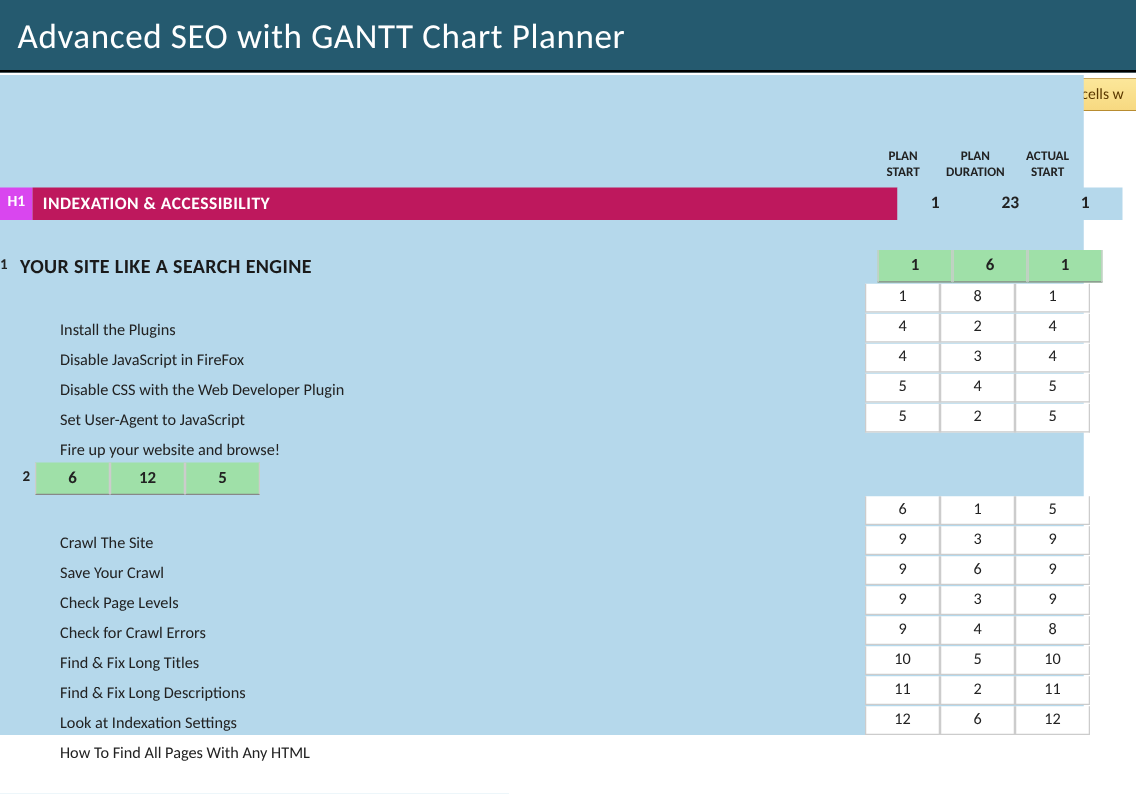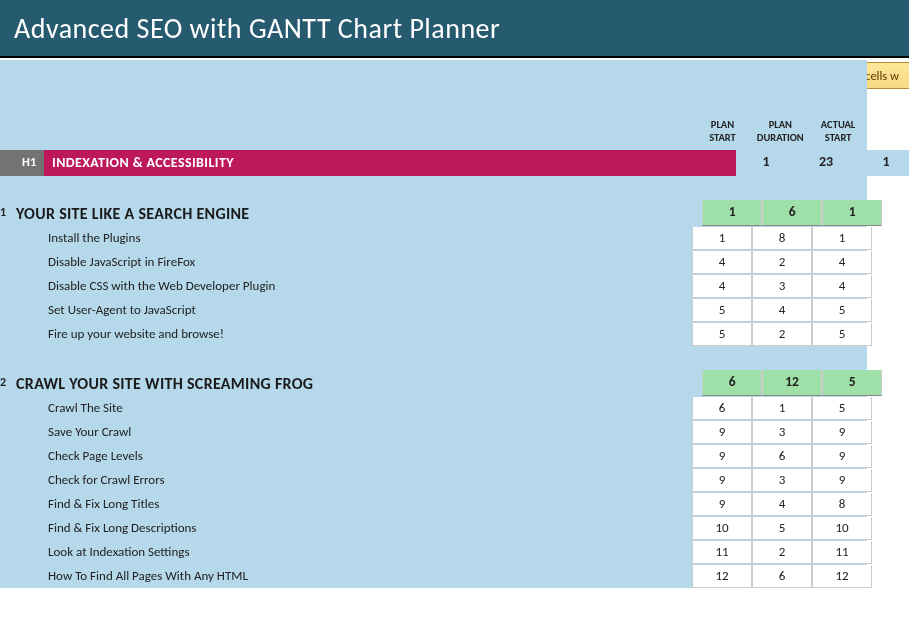--- a/index.html
+++ b/index.html
@@ -57,25 +57,25 @@
     color: #222;
     padding-bottom: 6px;
     line-height: 1.25;
   }
   .section-bar {
     display: flex;
     align-items: stretch;
     height: 26px;
   }
   .chip {
-    background: #737373;
+    background: #d946ef;
     color: #fff;
     font-weight: 700;
     font-size: 12.5px;
-    padding: 4px 22px;
+    padding: 4px 6px;
     width: 28px;
     text-align: right;
   }
   .section-title {
     background: #be185d;
     color: #fff;
     font-weight: 700;
     font-size: 14px;
     padding: 4px 8px;
     flex: 0 0 692px;
@@ -132,20 +132,21 @@
     align-items: stretch;
     height: 24px;
     border-top: 1px solid rgba(255,255,255,0);
   }
   .t-pad { width: 28px; }
   .t-label {
     flex: 0 0 692px;
     padding: 3px 0 0 48px;
     font-size: 13px;
     color: #222;
+    margin-top: 27px;
   }
   .t-vals { display:flex; flex:1;}
   .tv {
     width: 60px;
     text-align: center;
     font-size: 13px;
     background: #fff;
     border-left: 1px solid #ccc;
     border-right: 1px solid #ccc;
     border-bottom: 1px solid #ccc;
@@ -246,21 +247,20 @@
       <div class="tv">5</div>
       <div class="tv">2</div>
       <div class="tv">5</div>
     </div>
   </div>
 
   <div class="group-footer"></div>
 
   <div class="group-row">
     <div class="g-num">2</div>
-    <div class="g-title">CRAWL YOUR SITE WITH SCREAMING FROG</div>
     <div class="g-vals">
       <div class="gv">6</div>
       <div class="gv">12</div>
       <div class="gv">5</div>
     </div>
   </div>
   <div class="task-row">
     <div class="t-pad"></div>
     <div class="t-label">Crawl The Site</div>
     <div class="t-vals">

